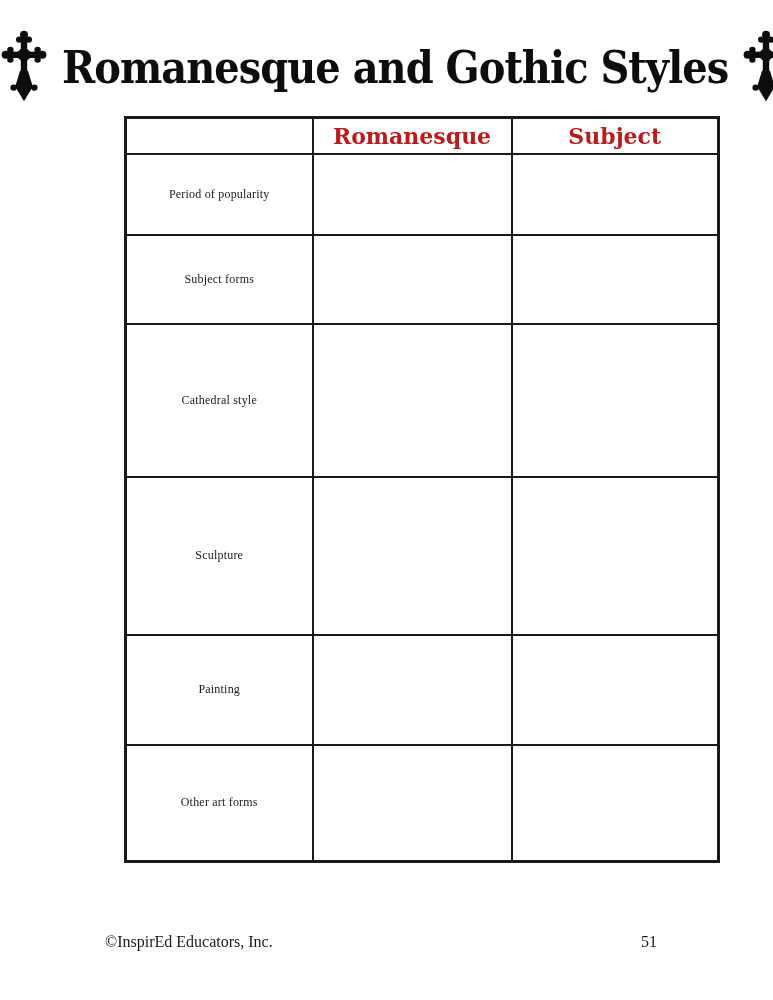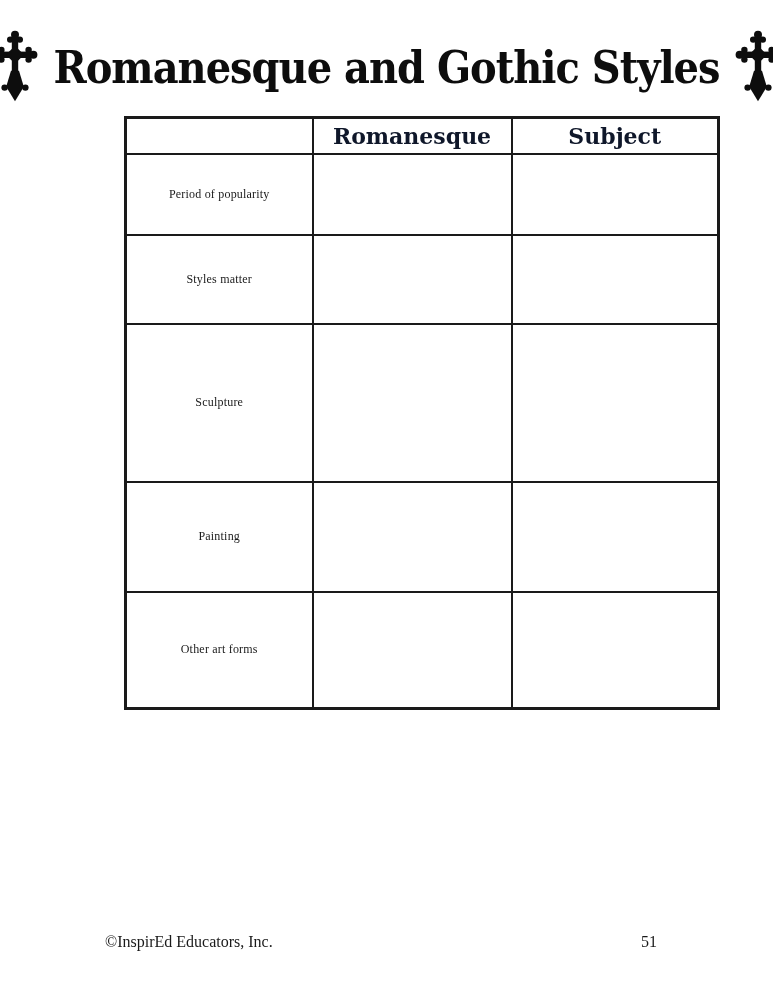--- a/index.html
+++ b/index.html
@@ -18,21 +18,20 @@
   }
 
   
   .title-row {
     position: absolute;
     top: 26px;
     left: 0;
     width: 100%;
     display: flex;
     align-items: center;
-    justify-content: center;
     gap: 14px;
   }
   .cross-icon {
     width: 48px;
     height: 80px;
     flex: 0 0 auto;
   }
   .title-text {
     font-family: "DejaVu Serif", serif;
     font-weight: 700;
@@ -69,21 +68,21 @@
   tr.r3 { height: 158px; }
   tr.r4 { height: 110px; }
   tr.r5 { height: 117px; }
 
   th.col-header {
     font-family: "DejaVu Serif", serif;
     font-weight: 700;
     font-size: 22px;
     text-align: center;
     vertical-align: middle;
-    color: #0f172a;
+    color: #b91c1c;
     transform: none;
   }
   td.row-label {
     font-family: "Liberation Serif", serif;
     font-size: 12px;
     text-align: center;
     vertical-align: middle;
     color: #1a1a1a;
     letter-spacing: 0.2px;
   }
@@ -165,21 +164,26 @@
       <th class="col-header"></th>
       <th class="col-header">Romanesque</th>
       <th class="col-header">Subject</th>
     </tr>
     <tr class="r0">
       <td class="row-label">Period of popularity</td>
       <td class="answer-cell"></td>
       <td class="answer-cell"></td>
     </tr>
     <tr class="r1">
-      <td class="row-label">Styles matter</td>
+      <td class="row-label">Subject forms</td>
+      <td class="answer-cell"></td>
+      <td class="answer-cell"></td>
+    </tr>
+    <tr class="r2">
+      <td class="row-label">Cathedral style</td>
       <td class="answer-cell"></td>
       <td class="answer-cell"></td>
     </tr>
     <tr class="r3">
       <td class="row-label">Sculpture</td>
       <td class="answer-cell"></td>
       <td class="answer-cell"></td>
     </tr>
     <tr class="r4">
       <td class="row-label">Painting</td>

